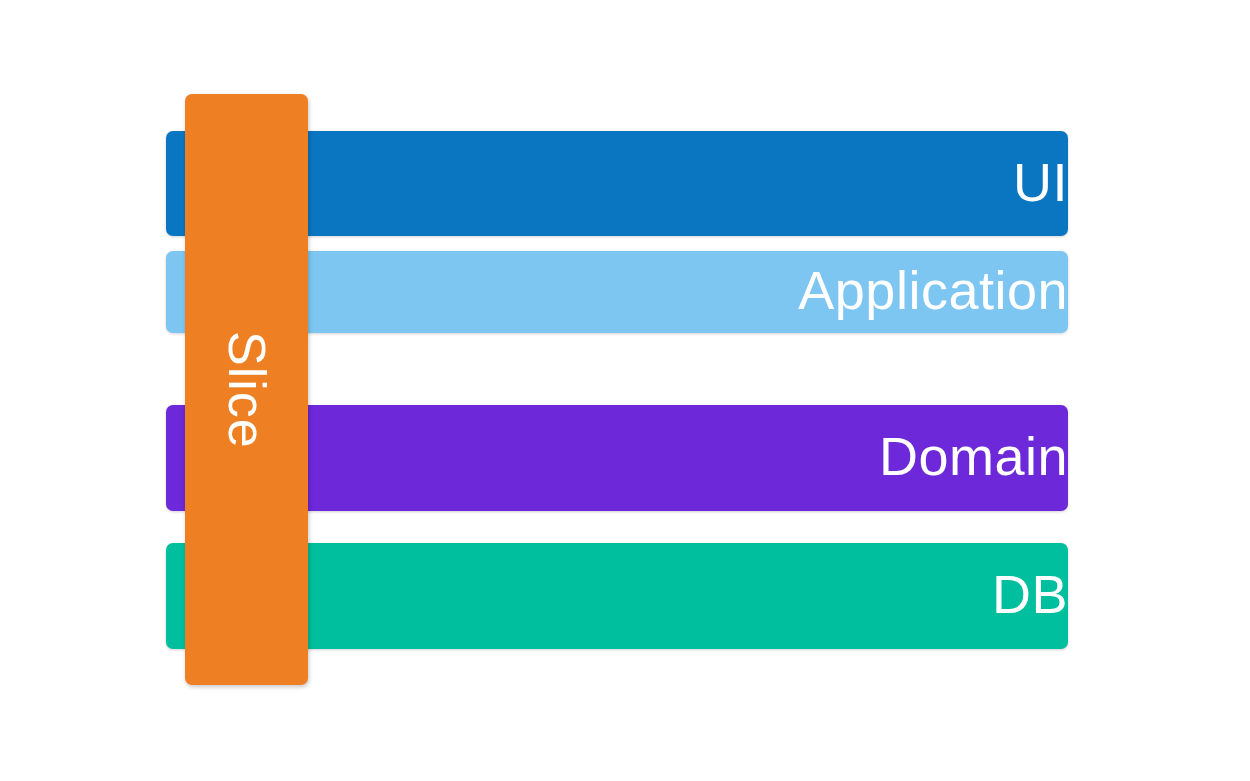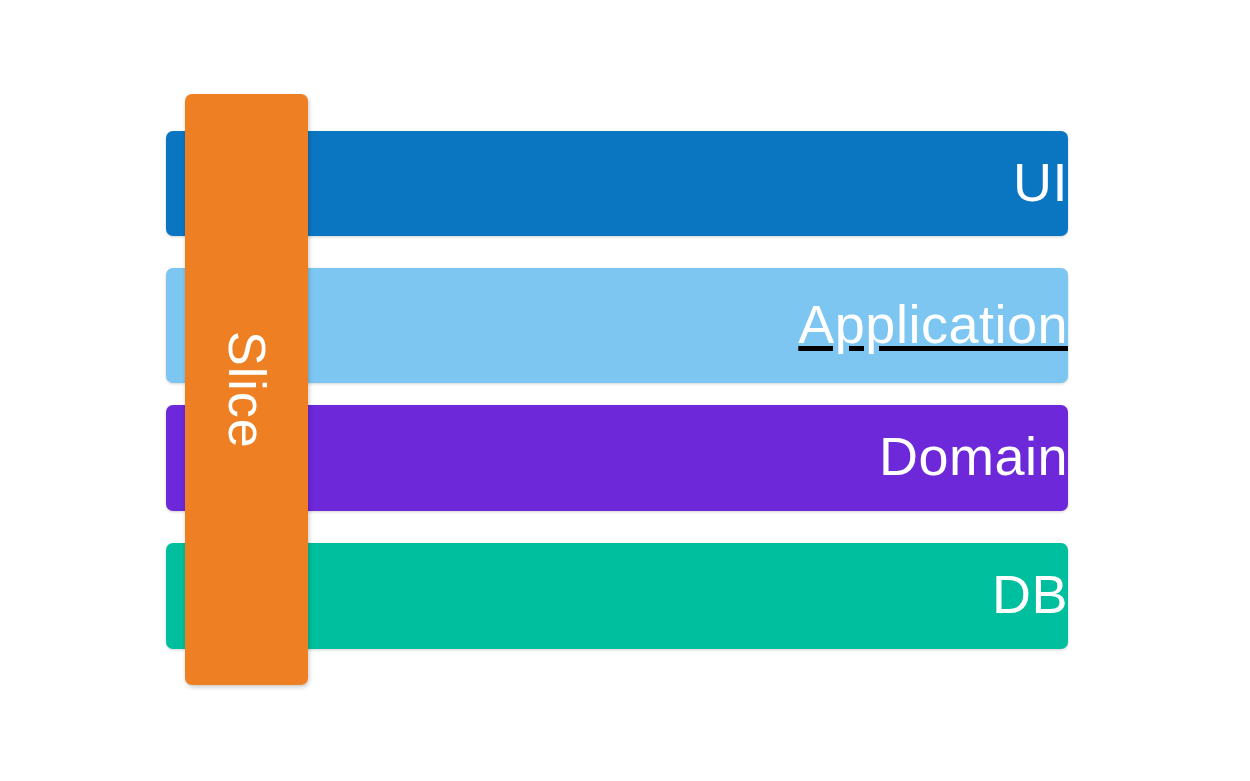--- a/index.html
+++ b/index.html
@@ -34,21 +34,21 @@
   .layer-bar .layer-label {
     color: #ffffff;
     font-size: 54px;
     font-weight: 400;
     letter-spacing: 0.5px;
     line-height: 1;
     padding-bottom: 4px;
   }
 
   #bar-ui          { top: 131px; }
-  #bar-application { top: 268px; height: 115px; text-decoration: underline; }
+  #bar-application { top: 251px; height: 82px; }
   #bar-domain      { top: 405px; height: 106px; }
   #bar-db          { top: 543px; height: 106px; }
 
   .slice-bar {
     position: absolute;
     left: 185px;
     top: 94px;
     width: 123px;
     height: 591px;
     border-radius: 7px;

